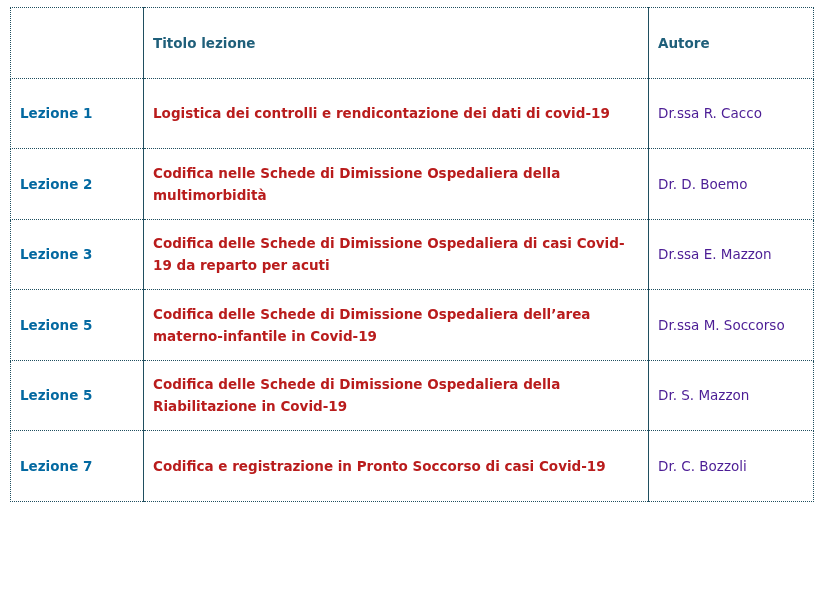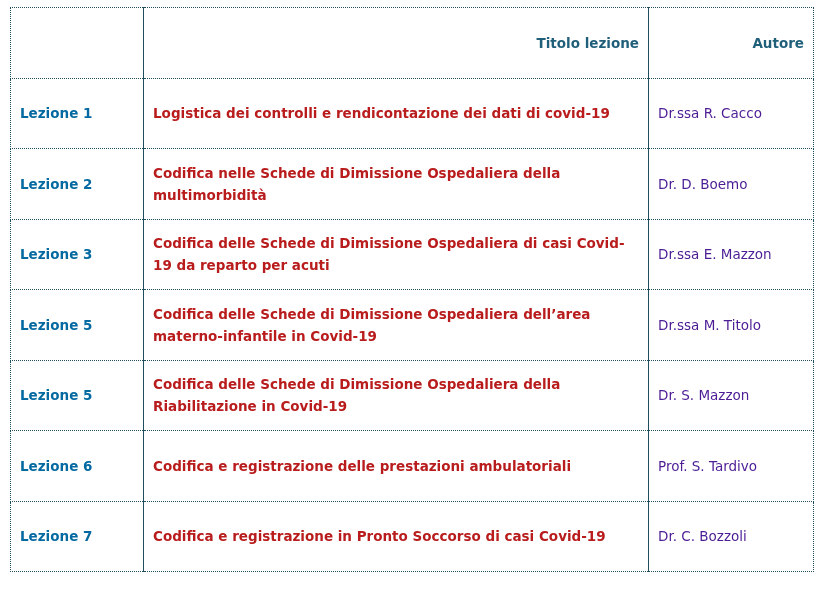--- a/index.html
+++ b/index.html
@@ -40,21 +40,21 @@
       border-right: 1.5px solid #1f4e5f;
     }
     .tbl td.c2 {
       width: 165px;
       border-right: 1px dotted #1f4e5f;
     }
     .hdr {
       color: #1f5f7a;
       font-weight: bold;
       font-size: 13.5px;
-      text-align: right;
+      text-align: left;
     }
     .lesson-label {
       color: #0369a1;
       font-weight: bold;
       font-size: 13.5px;
     }
     .lesson-title {
       color: #b91c1c;
       font-weight: bold;
       font-size: 13.5px;
@@ -86,31 +86,26 @@
       <td class="c2 author">Dr. D. Boemo</td>
     </tr>
     <tr>
       <td class="c0 lesson-label">Lezione 3</td>
       <td class="c1 lesson-title">Codifica delle Schede di Dimissione Ospedaliera di casi Covid-19 da reparto per acuti</td>
       <td class="c2 author">Dr.ssa E. Mazzon</td>
     </tr>
     <tr>
       <td class="c0 lesson-label">Lezione 5</td>
       <td class="c1 lesson-title">Codifica delle Schede di Dimissione Ospedaliera dell’area materno-infantile in Covid-19</td>
-      <td class="c2 author">Dr.ssa M. Titolo</td>
+      <td class="c2 author">Dr.ssa M. Soccorso</td>
     </tr>
     <tr>
       <td class="c0 lesson-label">Lezione 5</td>
       <td class="c1 lesson-title">Codifica delle Schede di Dimissione Ospedaliera della Riabilitazione in Covid-19</td>
       <td class="c2 author">Dr. S. Mazzon</td>
-    </tr>
-    <tr>
-      <td class="c0 lesson-label">Lezione 6</td>
-      <td class="c1 lesson-title">Codifica e registrazione delle prestazioni ambulatoriali</td>
-      <td class="c2 author">Prof. S. Tardivo</td>
     </tr>
     <tr>
       <td class="c0 lesson-label">Lezione 7</td>
       <td class="c1 lesson-title">Codifica e registrazione in Pronto Soccorso di casi Covid-19</td>
       <td class="c2 author">Dr. C. Bozzoli</td>
     </tr>
   </tbody>
 </table>
 
 </body></html>

